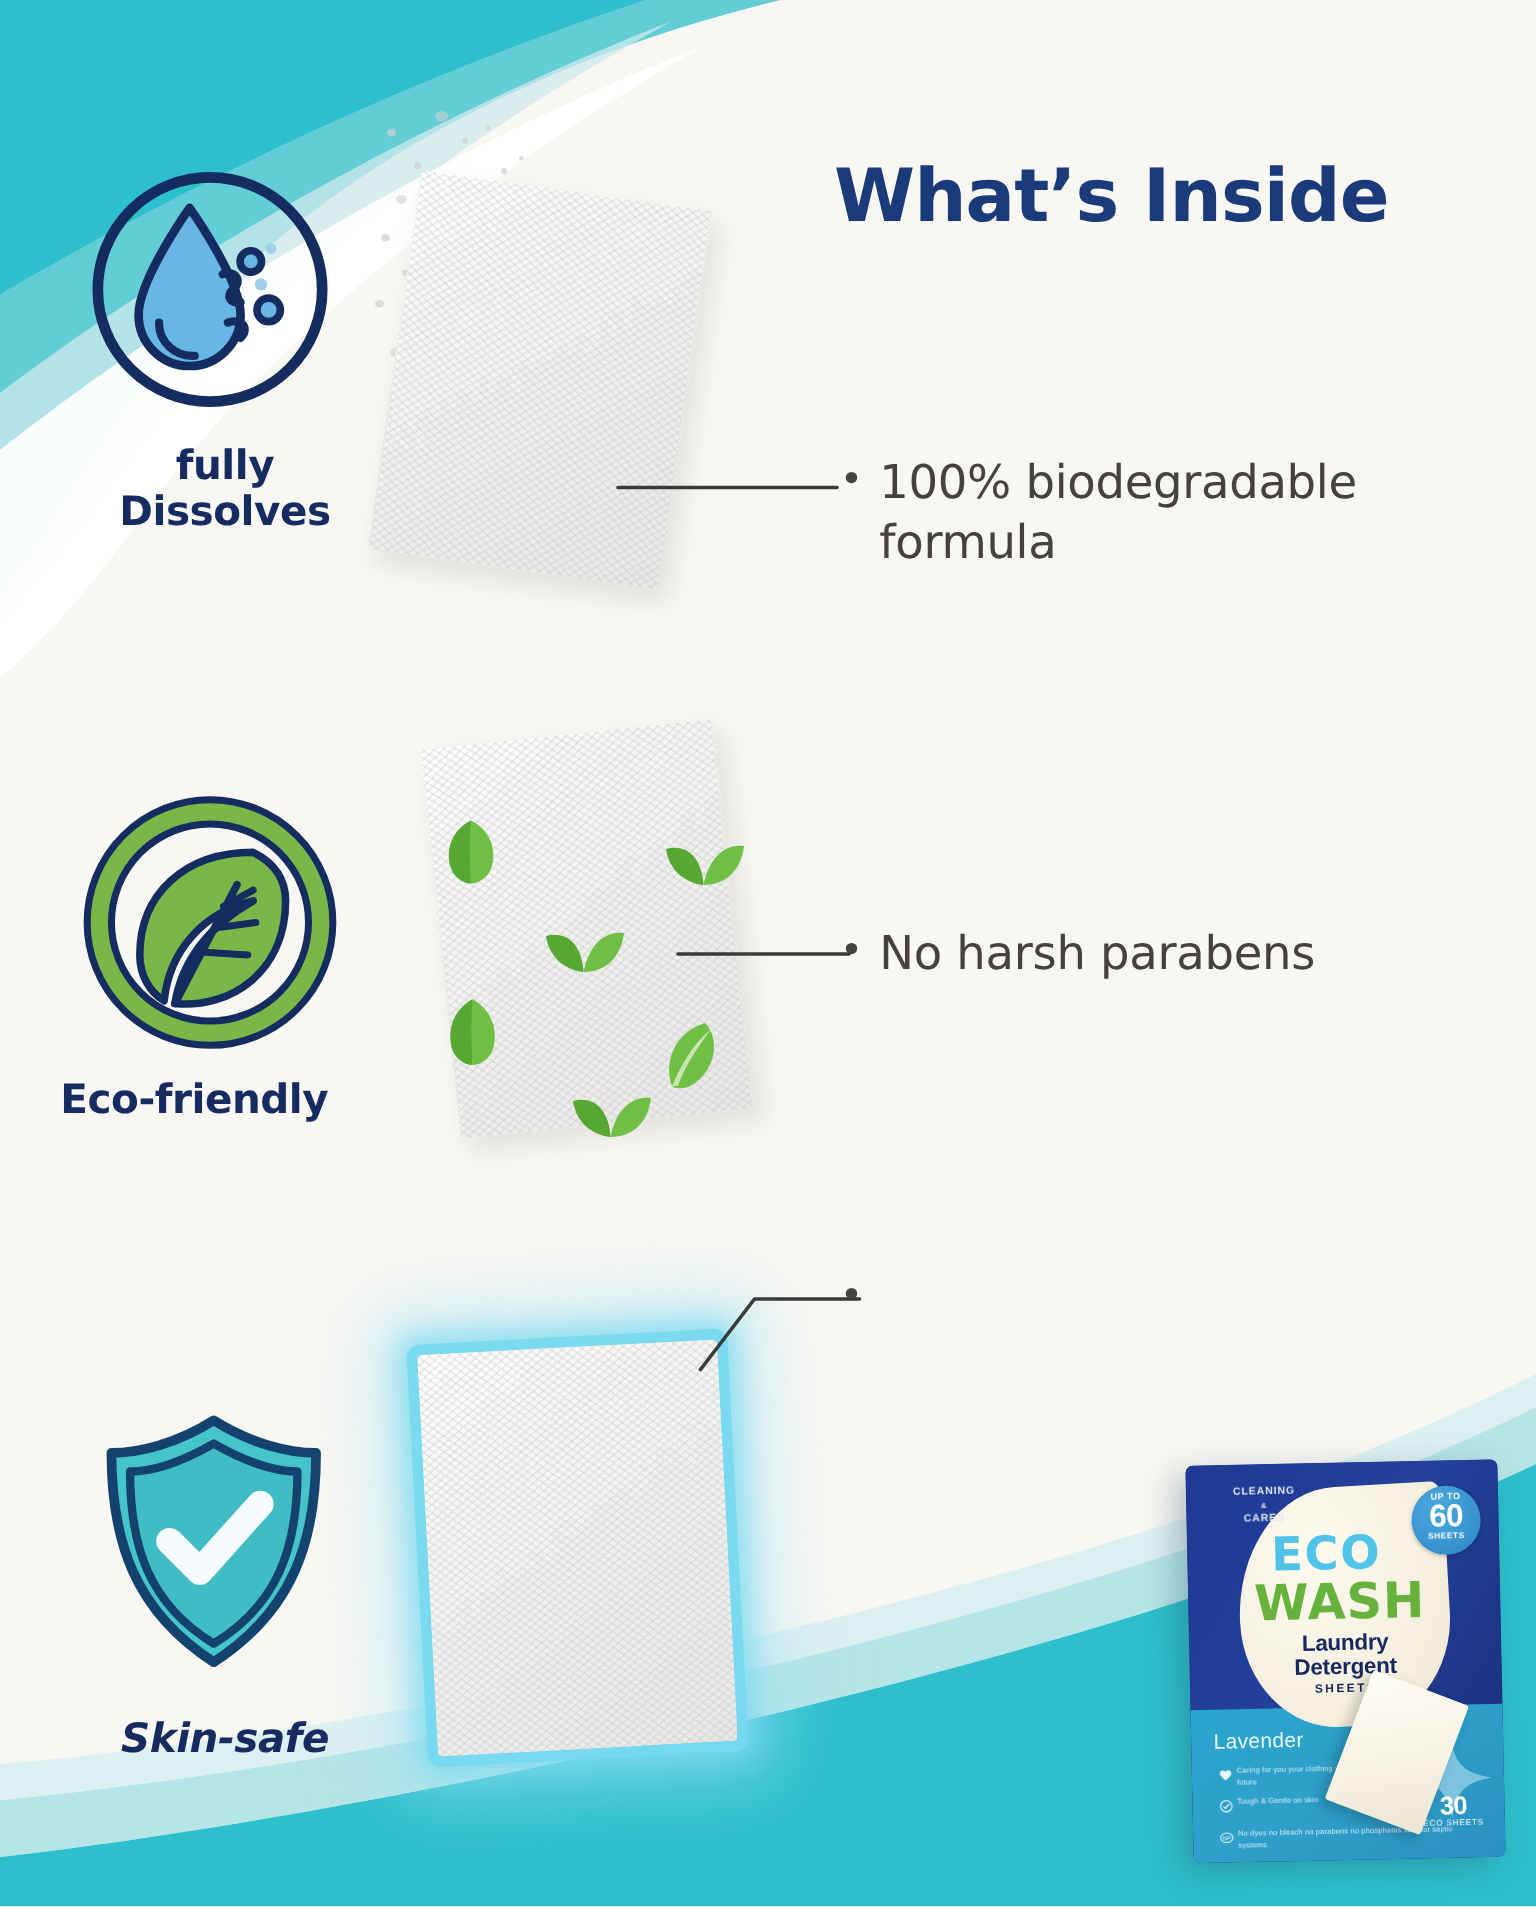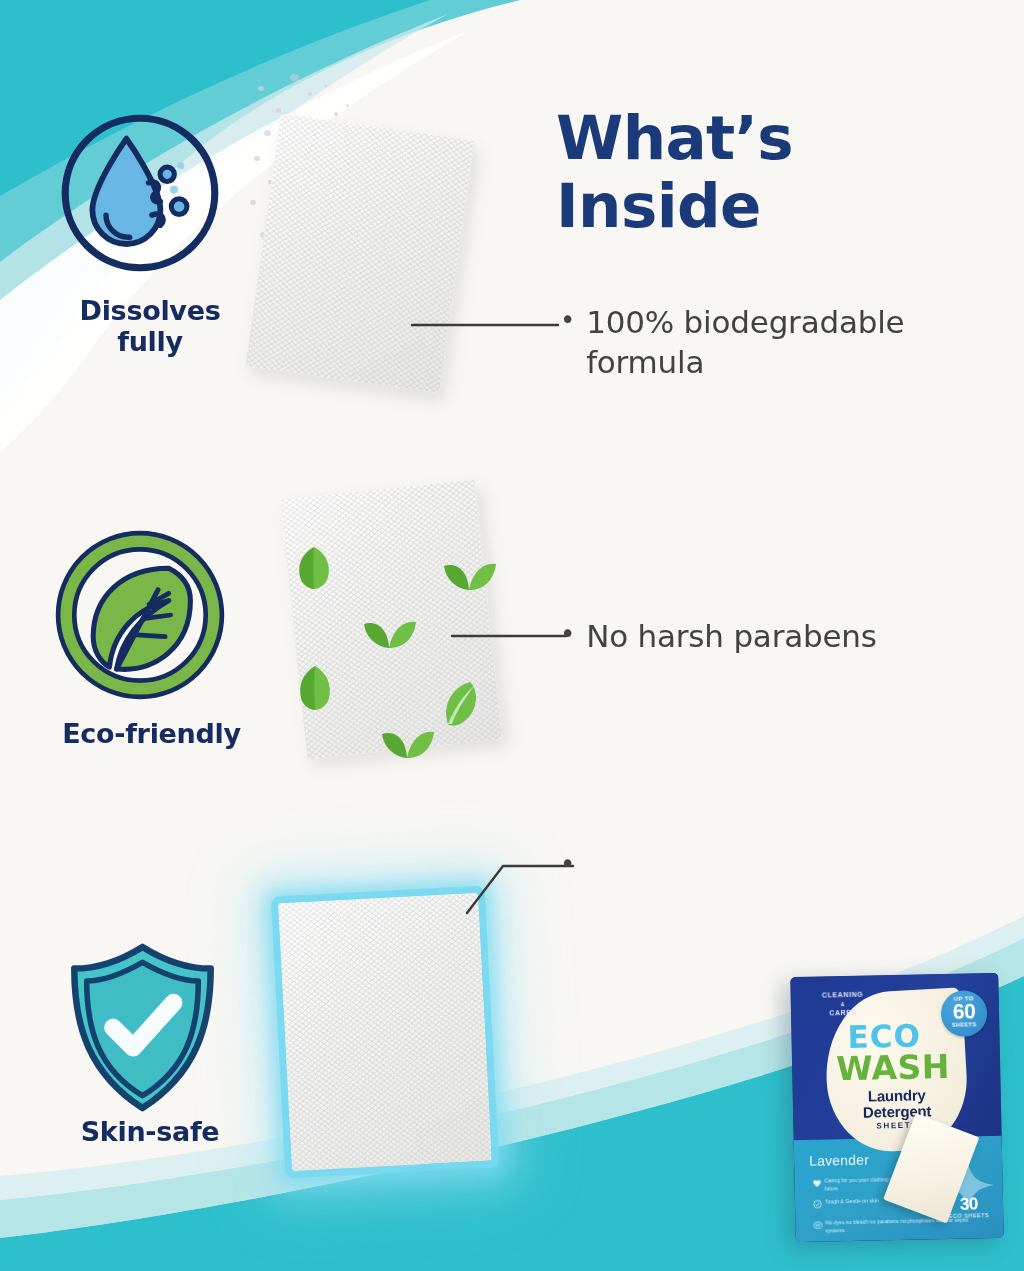--- a/index.html
+++ b/index.html
@@ -13,21 +13,21 @@
 
   
   .bg-svg{position:absolute;inset:0;width:1024px;height:1271px;}
 
   
   .abs{position:absolute;}
 
   
   #headline{
     left:556px;top:104px;width:450px;
-    font-size:61px;line-height:1.12;
+    font-size:49px;line-height:1.12;
     font-weight:bold;
     color:#1a3a7a;
     letter-spacing:-0.6px;
     font-family:"DejaVu Sans","Liberation Sans",sans-serif;
   }
   #headline .l2{display:block;}
 
   
   .bullet{
     position:absolute;
@@ -52,22 +52,22 @@
     position:absolute;
     text-align:center;
     font-weight:bold;
     color:#162b60;
     font-size:27px;
     line-height:1.15;
     font-family:"DejaVu Sans","Liberation Sans",sans-serif;
     letter-spacing:-0.3px;
   }
   #label-1{left:25px;top:295px;width:250px;}
-  #label-2{left:24px;top:718px;width:255px;}
-  #label-3{left:25px;top:1116px;width:250px;}
+  #label-2{left:2px;top:718px;width:255px;}
+  #label-3{left:25px;top:1144px;width:250px;font-style:italic;}
 
   
   .icon-wrap{position:absolute;}
   #icon-1{left:55px;top:108px;width:170px;height:170px;}
   #icon-2{left:50px;top:525px;width:180px;height:180px;}
   #icon-3{left:65px;top:940px;width:155px;height:175px;}
 
   
   .sheet{
     position:absolute;
@@ -183,22 +183,22 @@
       <path d="M55,44 c5,-2 8,3 4,6 c-3,2.5 -1,6 3,5" fill="none" stroke="#152c61" stroke-width="3.2" stroke-linecap="round"></path>
       <path d="M57,63 c5,-2 9,2 5,6" fill="none" stroke="#152c61" stroke-width="3.2" stroke-linecap="round"></path>
       <path d="M30,63 a13,13 0 0 0 14,13" fill="none" stroke="#152c61" stroke-width="3.2" stroke-linecap="round"></path>
       <circle cx="66" cy="39" r="4.2" fill="#67b6e3" stroke="#152c61" stroke-width="3"></circle>
       <circle cx="73" cy="58" r="4.6" fill="#67b6e3" stroke="#152c61" stroke-width="3"></circle>
       <circle cx="74" cy="34" r="2.1" fill="#9ed0ec"></circle>
       <circle cx="70" cy="48" r="2.4" fill="#9ed0ec"></circle>
     </svg>
   </div>
   <div class="feat-label" id="label-1">
+    <div>fully</div>
     <div>Dissolves</div>
-    <div>fully</div>
   </div>
 
   <div class="particles">
     <i style="left:12px;top:26px;width:6px;height:5px;"></i>
     <i style="left:44px;top:14px;width:9px;height:7px;opacity:.55;"></i>
     <i style="left:62px;top:32px;width:4px;height:4px;"></i>
     <i style="left:30px;top:48px;width:5px;height:5px;"></i>
     <i style="left:78px;top:24px;width:3px;height:3px;"></i>
     <i style="left:18px;top:70px;width:7px;height:6px;opacity:.6;"></i>
     <i style="left:52px;top:60px;width:5px;height:4px;"></i>

